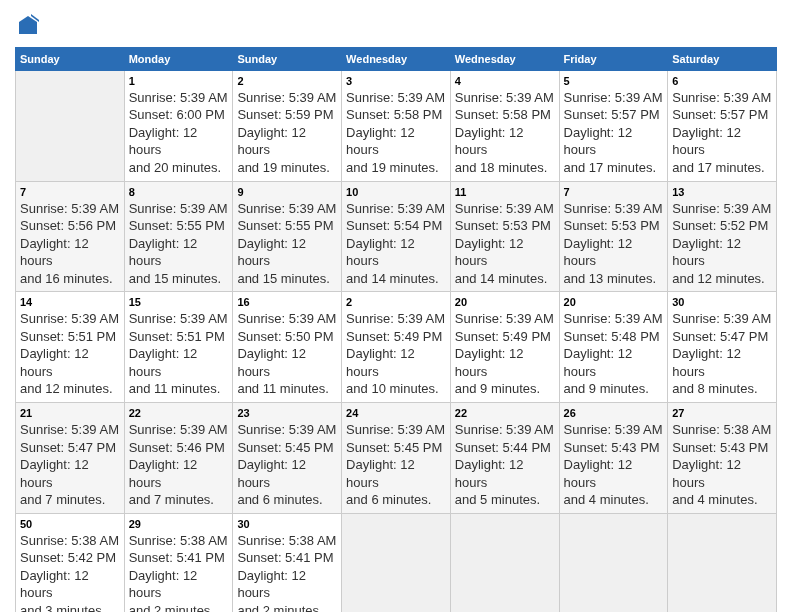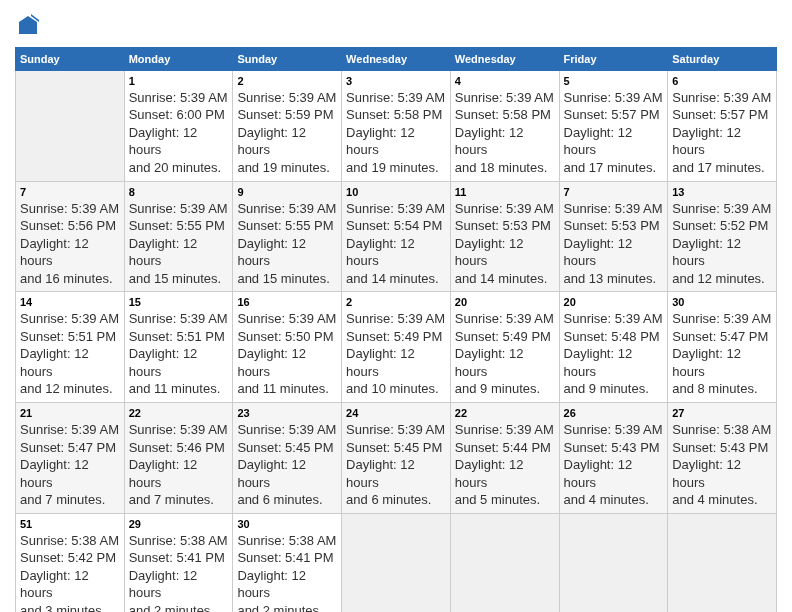--- a/index.html
+++ b/index.html
@@ -327,21 +327,21 @@
           <td>
             <span class="day-num">27</span>
             <div class="day-info" style="white-space: pre-line;">Sunrise: 5:38 AM
 Sunset: 5:43 PM
 Daylight: 12 hours
 and 4 minutes.</div>
           </td>
         </tr>
         <tr>
           <td>
-            <span class="day-num">51</span>
+            <span class="day-num">50</span>
             <div class="day-info" style="white-space: pre-line;">Sunrise: 5:38 AM
 Sunset: 5:42 PM
 Daylight: 12 hours
 and 3 minutes.</div>
           </td>
           <td>
             <span class="day-num">29</span>
             <div class="day-info" style="white-space: pre-line;">Sunrise: 5:38 AM
 Sunset: 5:41 PM
 Daylight: 12 hours

